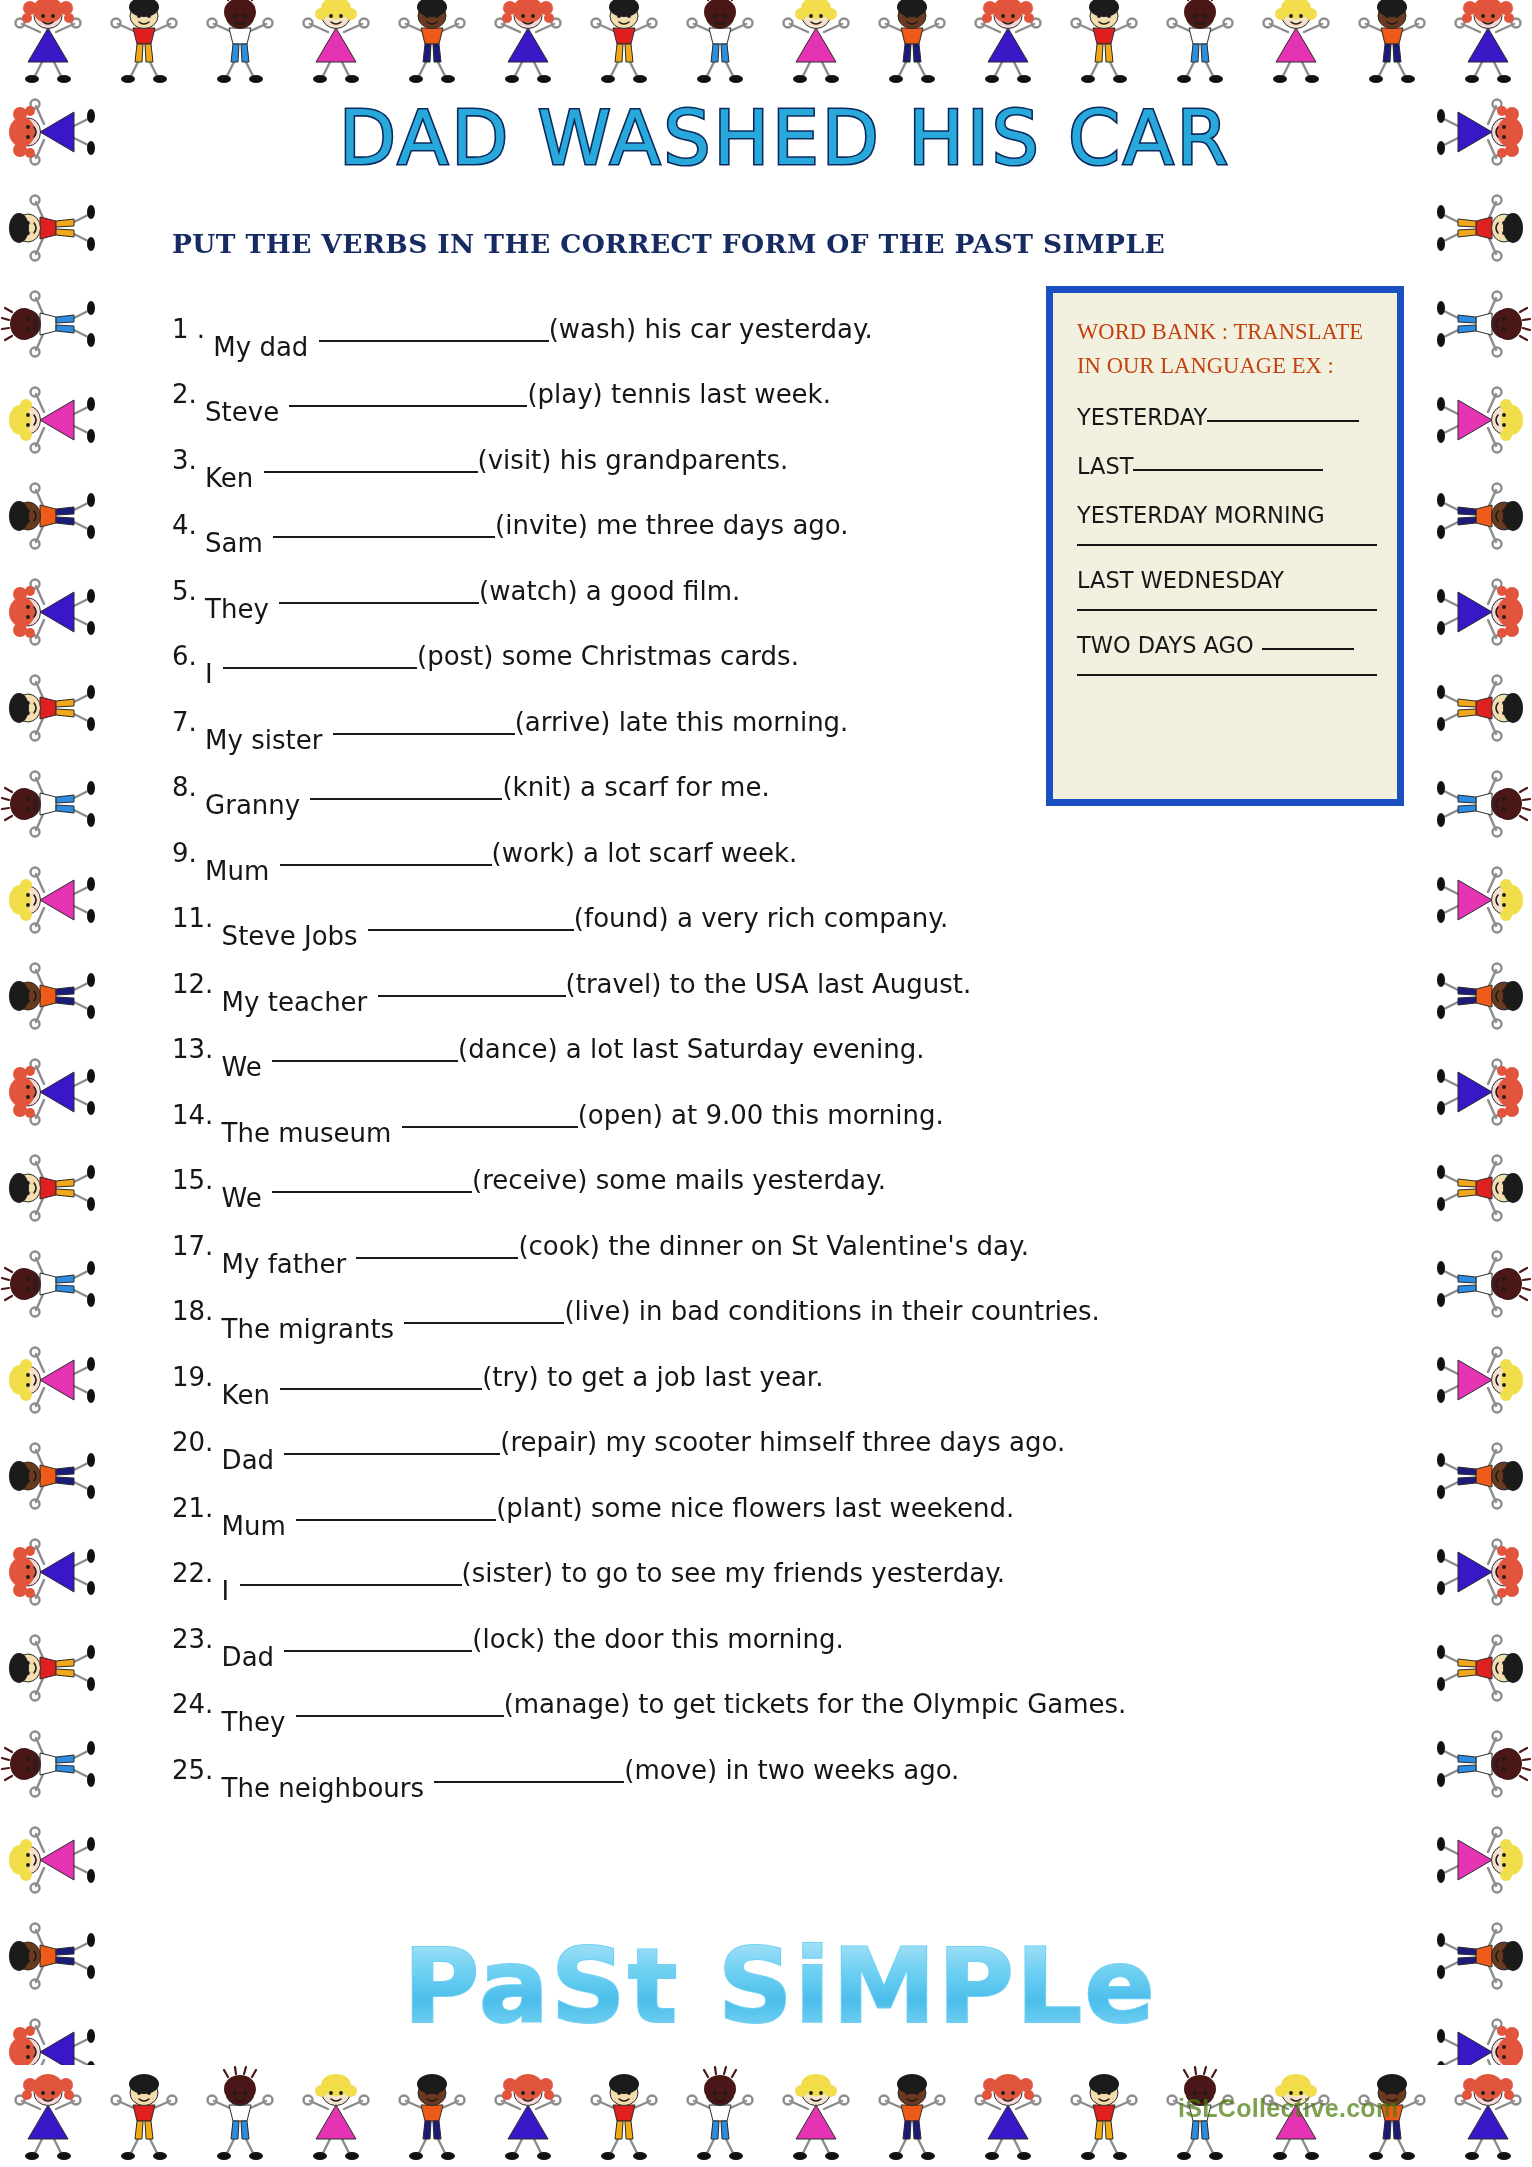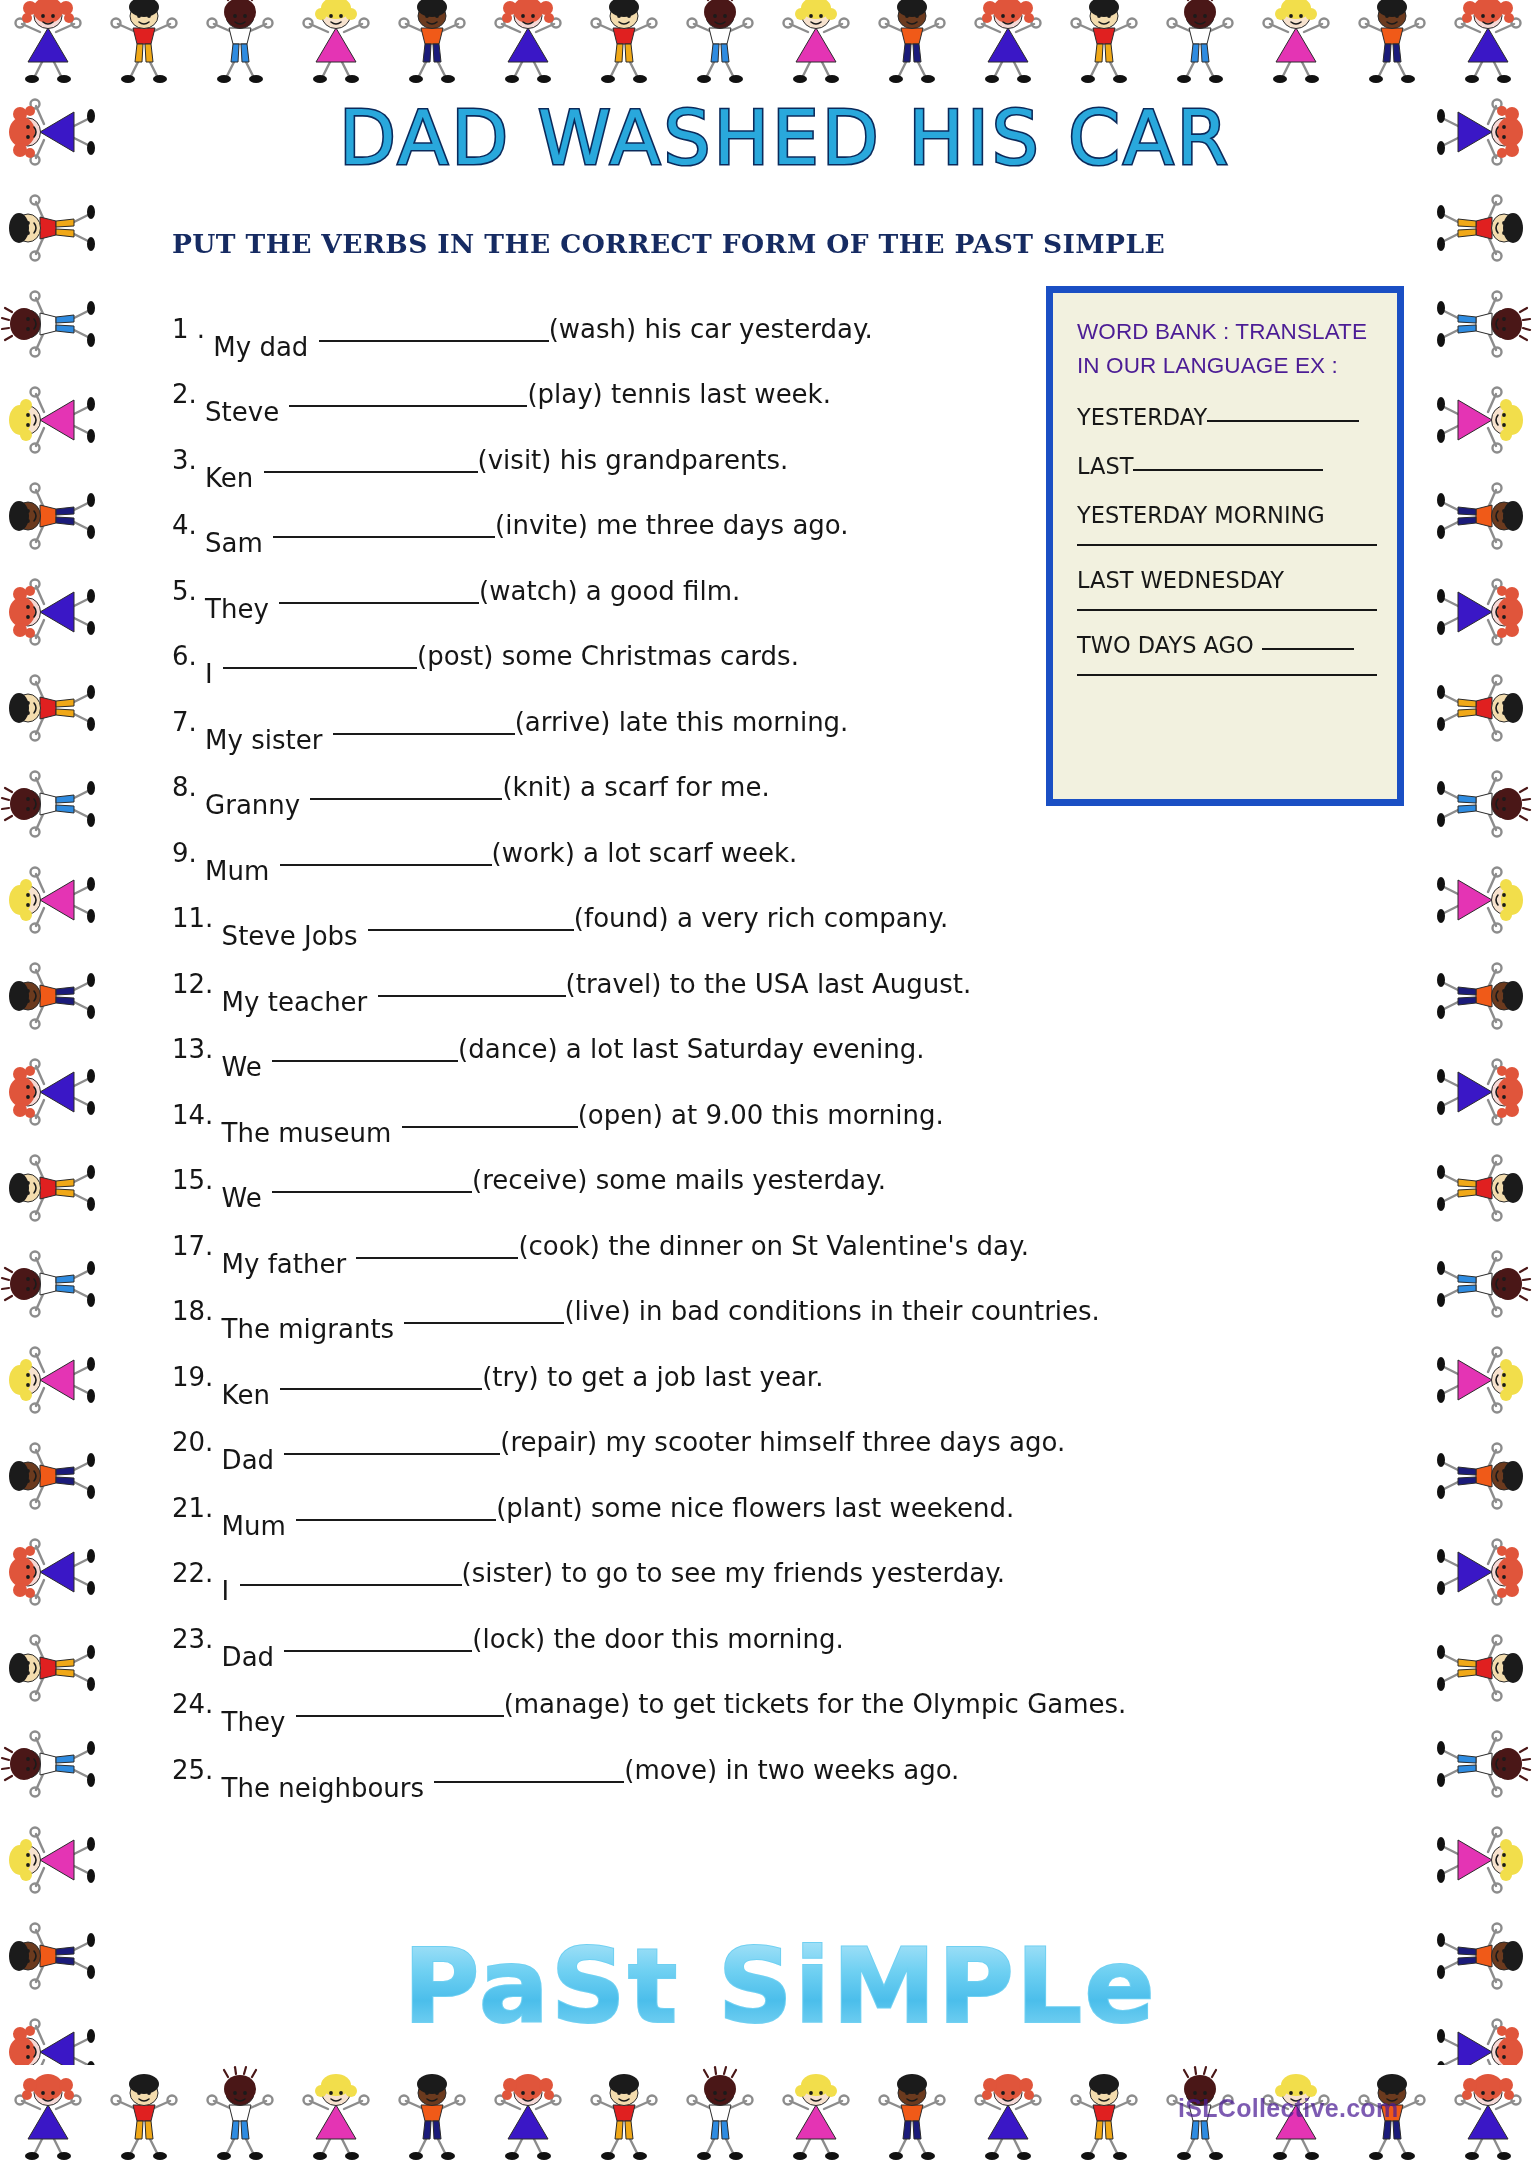--- a/index.html
+++ b/index.html
@@ -48,41 +48,41 @@
   .exline .num{flex:0 0 auto;}
   .exline .subj{flex:0 0 auto;margin-top:36px;}
   .exline .blank{flex:0 0 auto;display:inline-block;
                  border-bottom:2.6px solid #1a1a1a;height:24px;margin:0 0 0 2px;}
   .exline .rest{flex:0 0 auto;}
 
   
   #wordbank{position:absolute;left:1046px;top:286px;width:358px;height:520px;
             background:#F2F1DF;border:7px solid #1A4FC4;box-sizing:border-box;}
   #wb-inner{padding:22px 20px 10px 24px;}
-  .wb-head{font-family:Liberation Sans, sans-serif;font-size:22.5px;
-           color:#4c1d95;line-height:34px;letter-spacing:.1px;}
+  .wb-head{font-family:Liberation Serif, serif;font-size:22.5px;
+           color:#c2410c;line-height:34px;letter-spacing:.1px;}
   .wb-row{font-family:"DejaVu Sans",sans-serif;font-size:22.5px;
           color:#171717;margin-top:19px;line-height:30px;white-space:nowrap;}
   .wb-row .u{display:inline-block;border-bottom:2.6px solid #171717;
              vertical-align:3px;height:16px;}
   .wb-rule{border-bottom:2.6px solid #171717;margin-top:14px;width:300px;}
 
   
   #footer-word{position:absolute;left:180px;top:1930px;width:1200px;height:120px;
                text-align:center;}
   #footer-word svg{width:100%;height:100%;overflow:visible;}
   .bubble{font-family:"DejaVu Sans",sans-serif;font-weight:700;
           font-size:104px;letter-spacing:2px;}
   .bubble-main{fill:url(#bubgrad);stroke:#6FD0F2;stroke-width:2px;
                paint-order:stroke fill;}
 
   
   #watermark{position:absolute;left:1178px;top:2094px;
              font-family:"Liberation Sans",sans-serif;
-             font-size:25px;font-weight:600;color:#4c1d95;opacity:.72;
+             font-size:25px;font-weight:600;color:#4d7c0f;opacity:.72;
              letter-spacing:.3px;white-space:nowrap;}
 </style>
 </head>
 <body>
 
 <div id="page">
 
   <div class="strip top" id="strip-top">
       <div class="kid">
         <svg viewBox="0 0 96 96" xmlns="http://www.w3.org/2000/svg">

